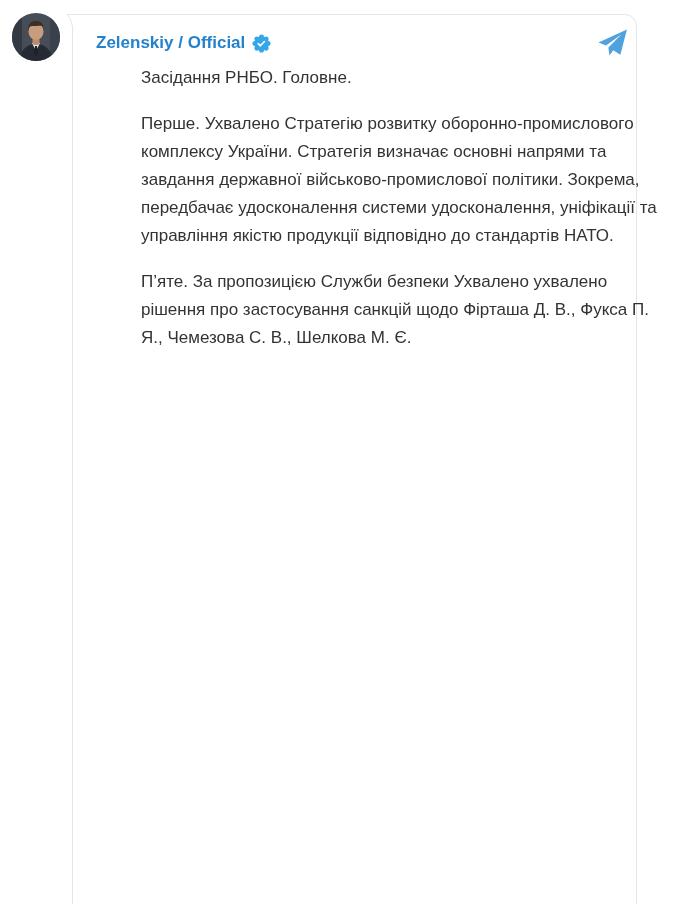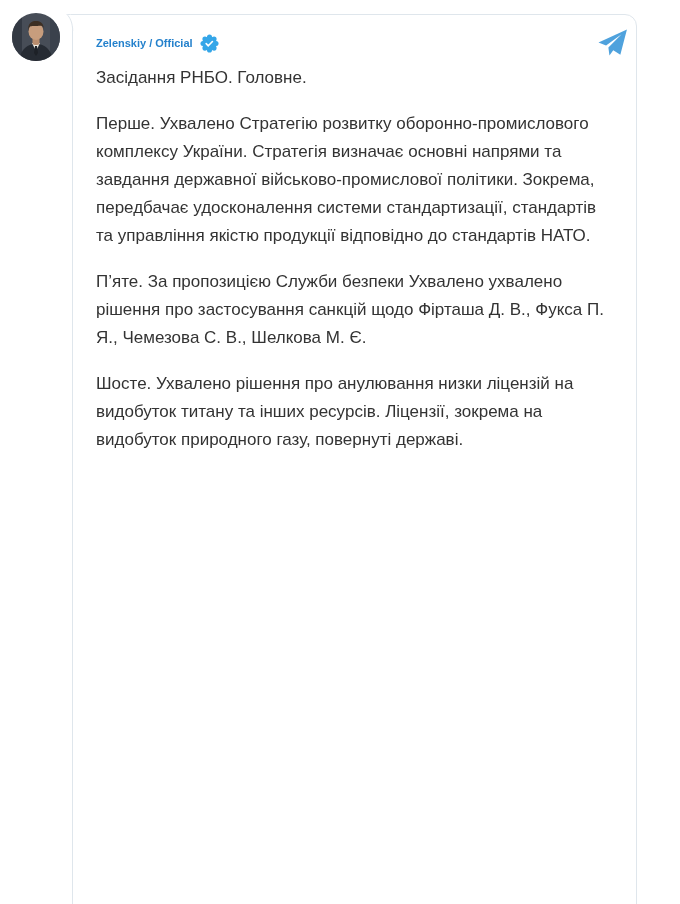--- a/index.html
+++ b/index.html
@@ -11,26 +11,26 @@
   .stage{position:relative;width:680px;height:904px;background:#fff;}
   .avatar{position:absolute;left:12px;top:13px;width:48px;height:48px;border-radius:50%;overflow:hidden;cursor:pointer;}
   .avatar svg{display:block;}
   .bubble{position:absolute;left:72px;top:14px;width:565px;min-height:930px;background:var(--bubble-bg);
     border:1px solid var(--border-color);border-radius:2px 12px 12px 12px;box-sizing:border-box;
     padding:17px 24px 20px 23px;}
   .tail{position:absolute;top:-1px;left:-7px;}
   .tail .tail-fill{fill:#fff;}
   .tail .tail-line{fill:none;stroke:var(--border-color);stroke-width:1;}
   .post-header{display:flex;align-items:center;gap:7px;margin:0 0 10px 0;}
-  .channel-name{color:var(--accent);font-weight:bold;font-size:11px;line-height:22px;text-decoration:none;cursor:pointer;text-align:center;}
+  .channel-name{color:var(--accent);font-weight:bold;font-size:17px;line-height:22px;text-decoration:none;cursor:pointer;text-align:center;}
   .badge{color:var(--badge-blue);display:inline-flex;}
   .badge svg{display:block;}
   .plane{position:absolute;top:10px;right:7px;color:var(--plane-blue);cursor:pointer;}
   .plane svg{display:block;}
-  .content{width:519px;}
+  .content{width:519px;margin-left:45px;}
   .para{margin:0 0 18px 0;font-size:17px;line-height:28px;color:var(--text-color);}
   .para:last-child{margin-bottom:0;}
 </style>
 </head>
 <body>
 
 <div class="stage">
 
   <div class="avatar">
     <svg viewBox="0 0 48 48" width="48" height="48">
@@ -73,19 +73,18 @@
       </span>
       <span class="plane">
         <svg viewBox="0 0 40 40" width="33" height="36" fill="currentColor">
           <path d="M37.5 3.5 L3 19.5 l9.2 3.6 L31 9.5 L15 25.5 l1.3 9.8 4.6-6.6 8.6 5.4 Z"></path>
         </svg>
       </span>
     </div>
 
     <div class="content">
         <p class="para">Засідання РНБО. Головне.</p>
-        <p class="para">Перше. Ухвалено Стратегію розвитку оборонно-промислового комплексу України. Стратегія визначає основні напрями та завдання державної військово-промислової політики. Зокрема, передбачає удосконалення системи стандартизації, стандартів та управління якістю продукції відповідно до стандартів НАТО.</p>
+        <p class="para">Перше. Ухвалено Стратегію розвитку оборонно-промислового комплексу України. Стратегія визначає основні напрями та завдання державної військово-промислової політики. Зокрема, передбачає удосконалення системи удосконалення, уніфікації та управління якістю продукції відповідно до стандартів НАТО.</p>
         <p class="para">П’яте. За пропозицією Служби безпеки Ухвалено ухвалено рішення про застосування санкцій щодо Фірташа Д. В., Фукса П. Я., Чемезова С. В., Шелкова М. Є.</p>
-        <p class="para">Шосте. Ухвалено рішення про анулювання низки ліцензій на видобуток титану та інших ресурсів. Ліцензії, зокрема на видобуток природного газу, повернуті державі.</p>
       </div>
 
   </div>
 </div>
 
 </body></html>

